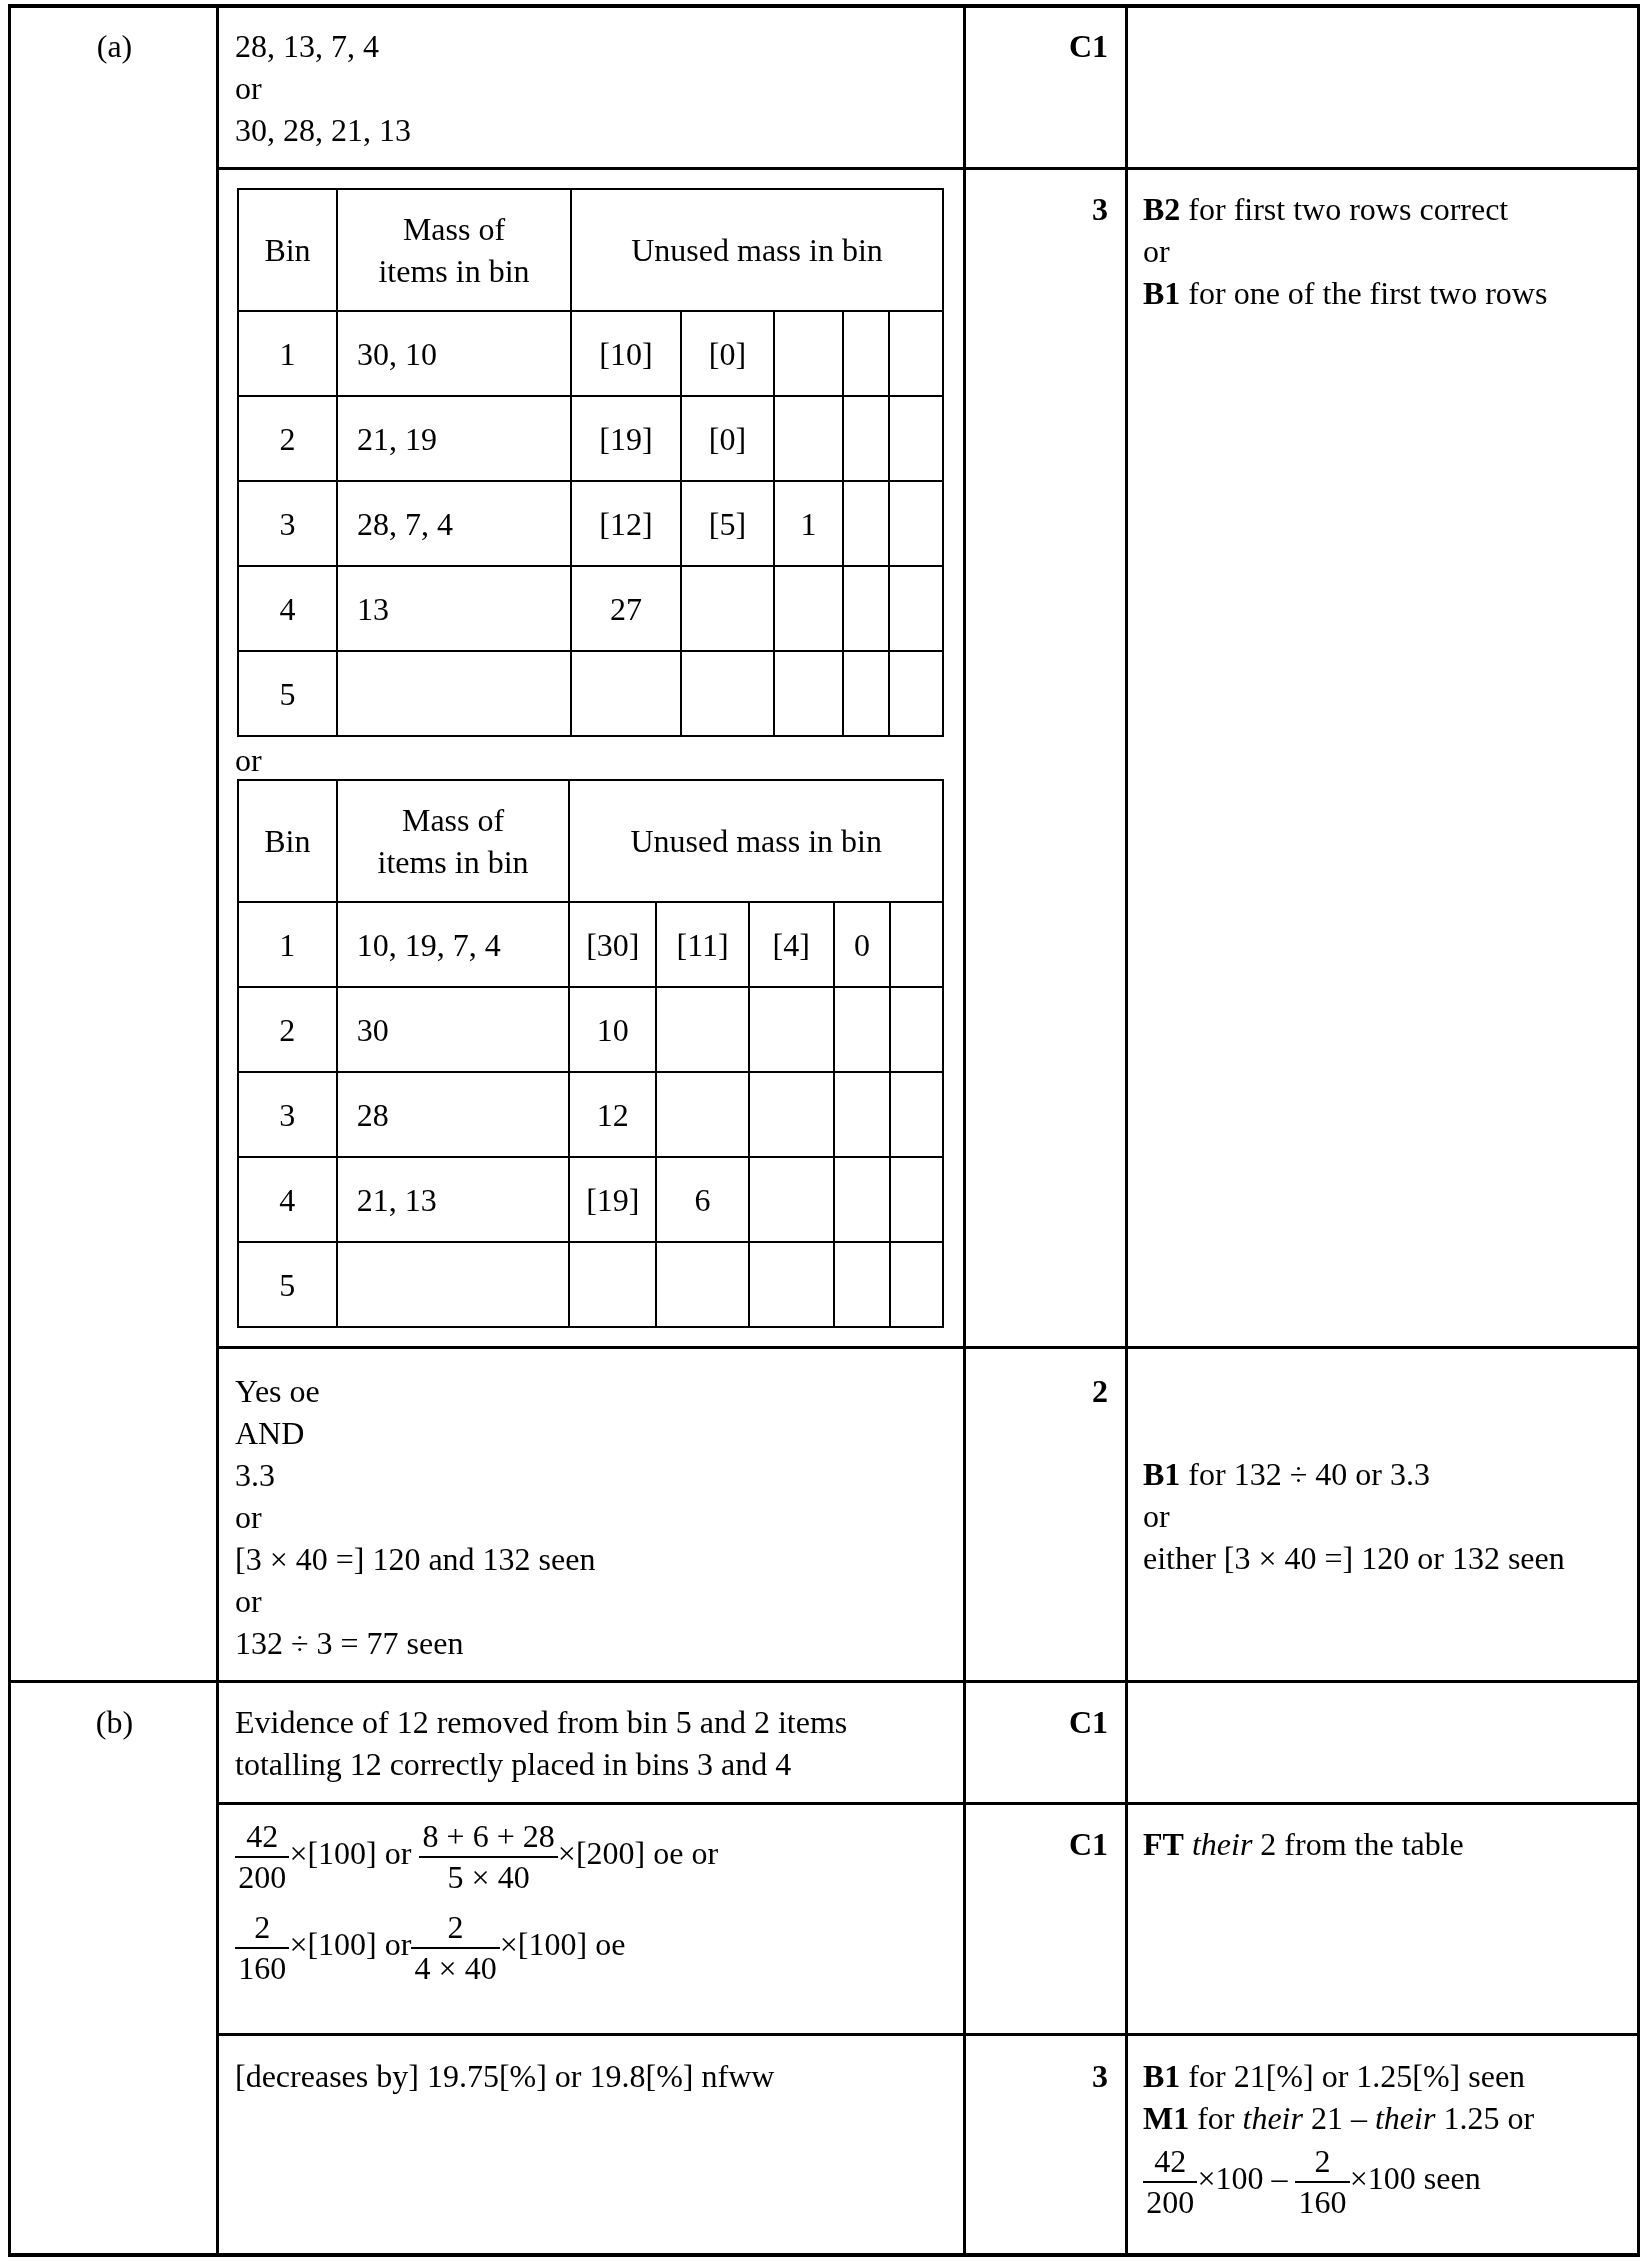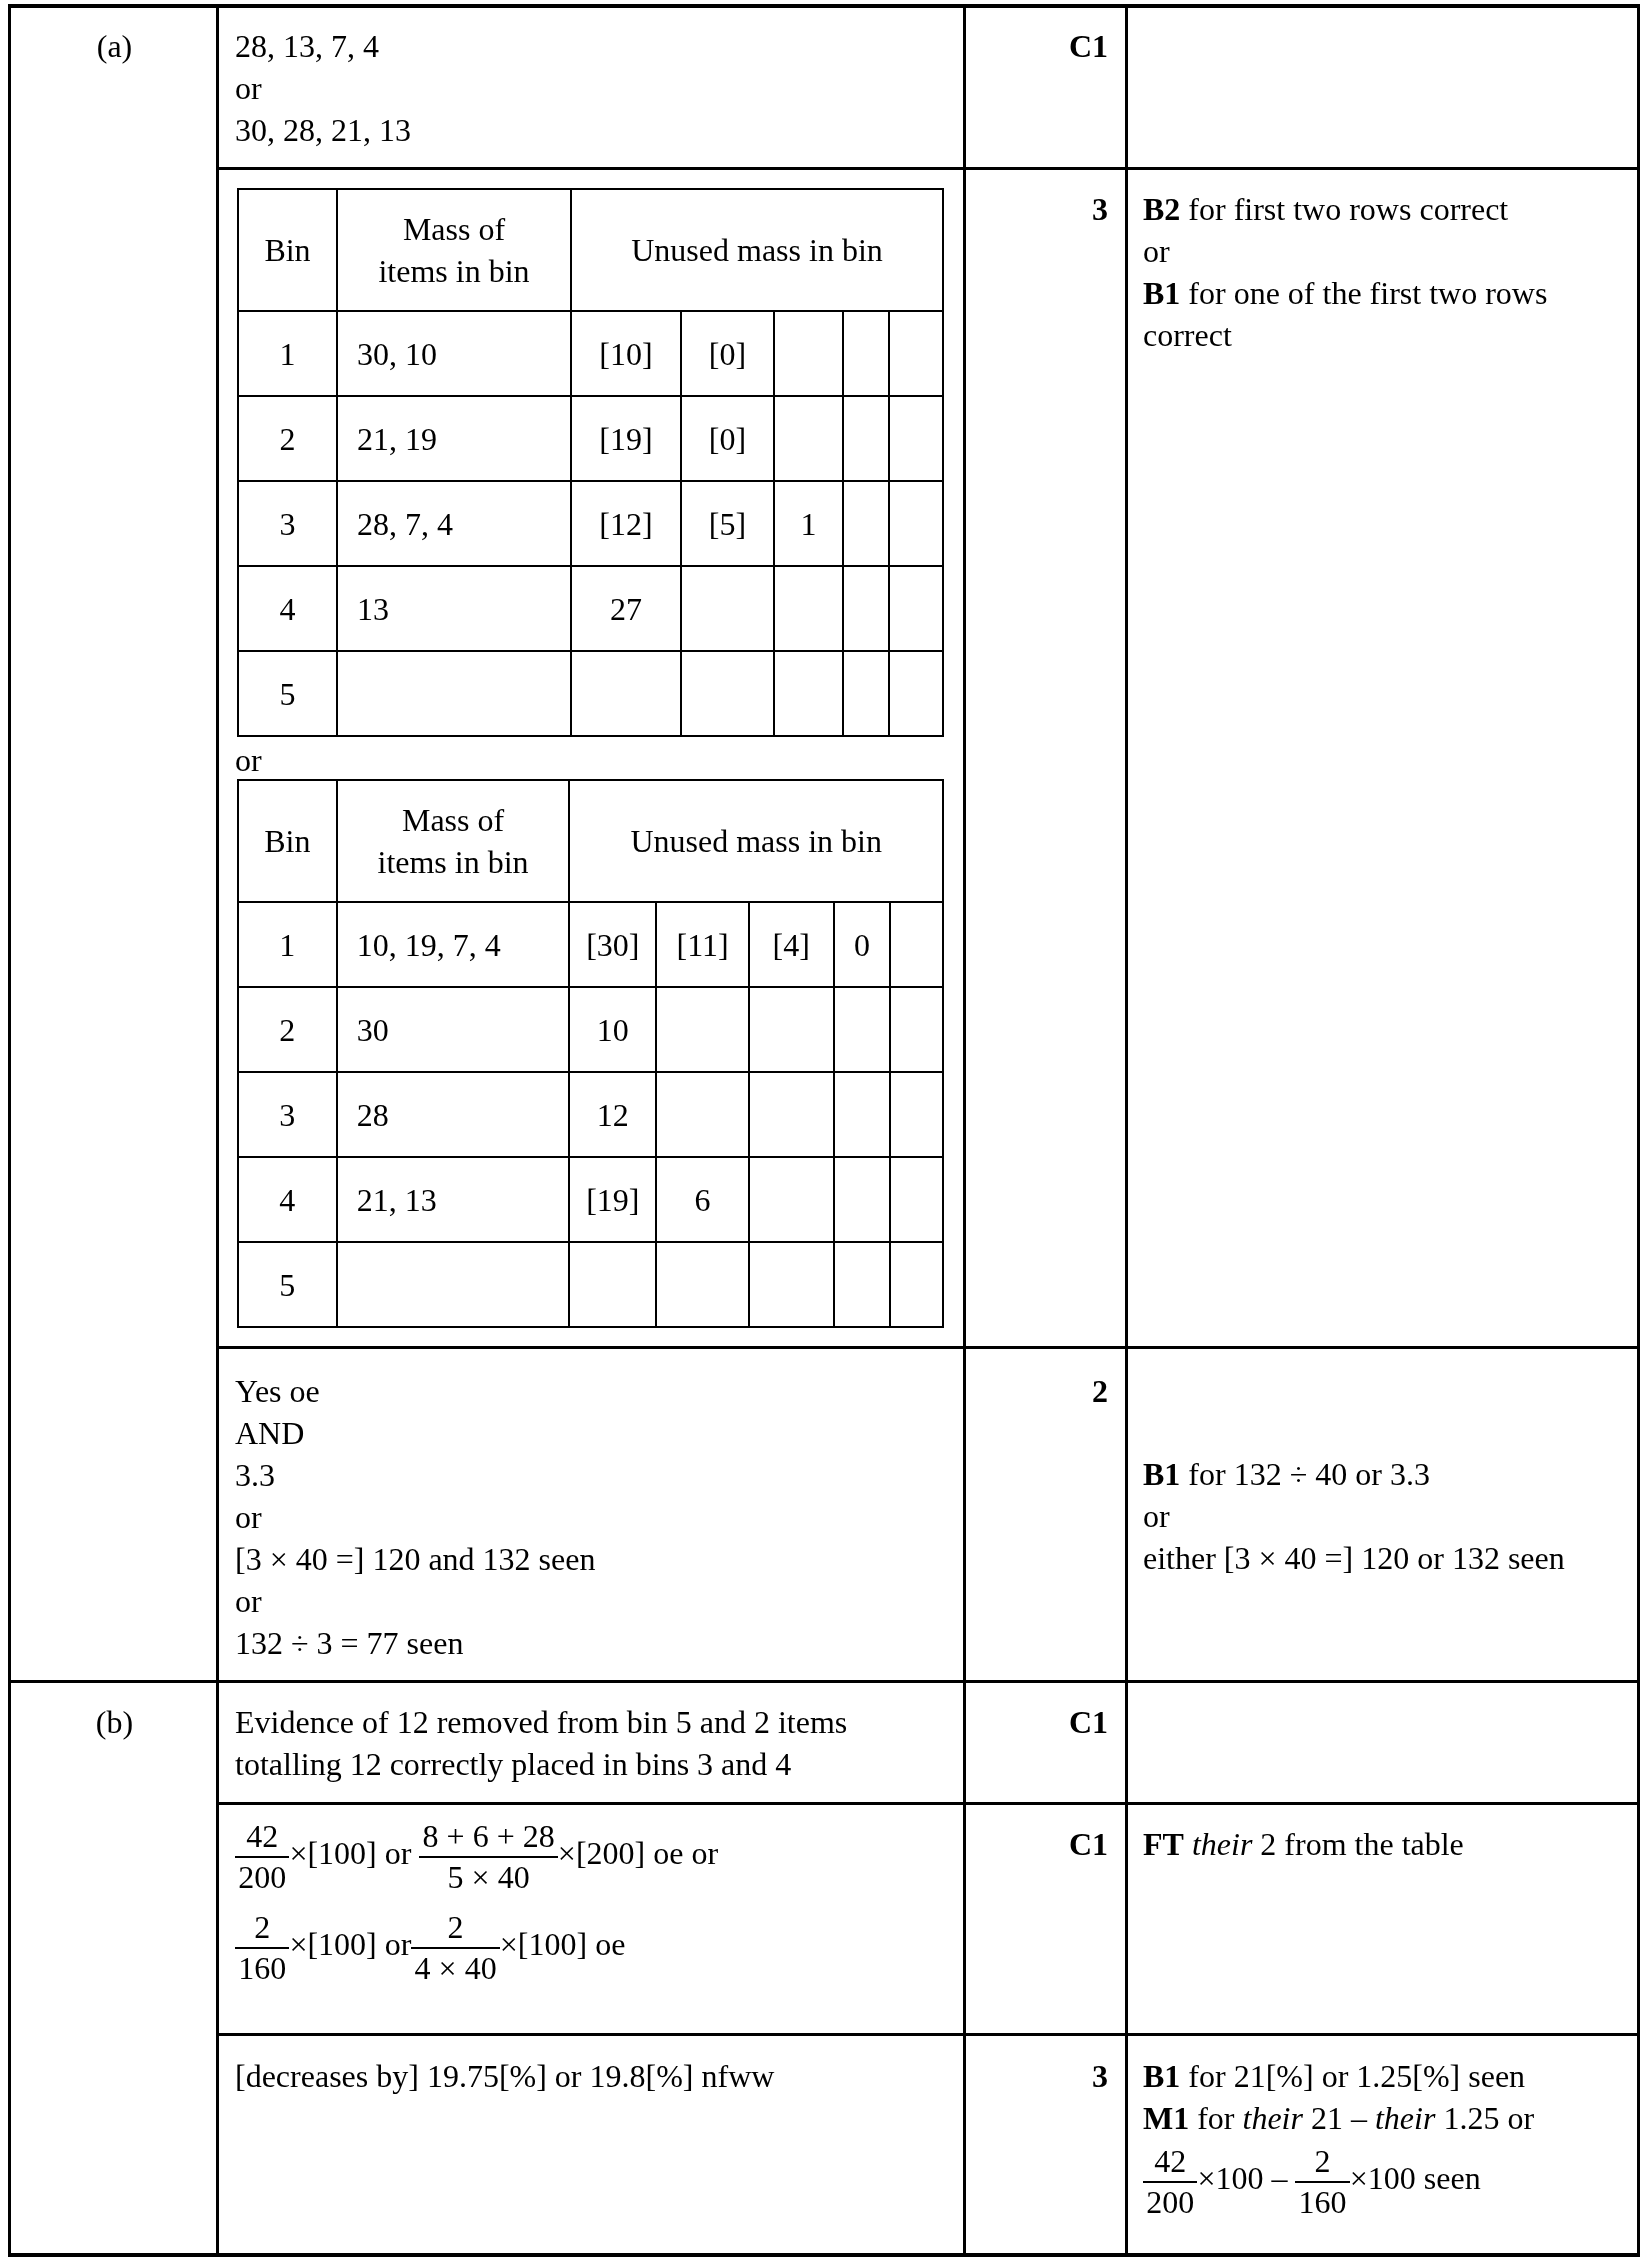--- a/index.html
+++ b/index.html
@@ -181,21 +181,20 @@
         <td></td>
       </tr>
     </tbody>
 </table>
 
 <div class="cell mark" style="left:970px;width:138px;top:188px;">3</div>
 <div class="cell lines" style="left:1143px;top:188px;">
   <div><b>B2</b><span> for first two rows correct</span></div>
   <div>or</div>
   <div><b>B1</b><span> for one of the first two rows</span></div>
-  <div>correct</div>
 </div>
 
 <div class="cell lines" style="left:235px;top:1370px;">
   <div>Yes oe</div>
   <div>AND</div>
   <div>3.3</div>
   <div>or</div>
   <div>[3 × 40 =] 120 and 132 seen</div>
   <div>or</div>
   <div>132 ÷ 3 = 77 seen</div>

